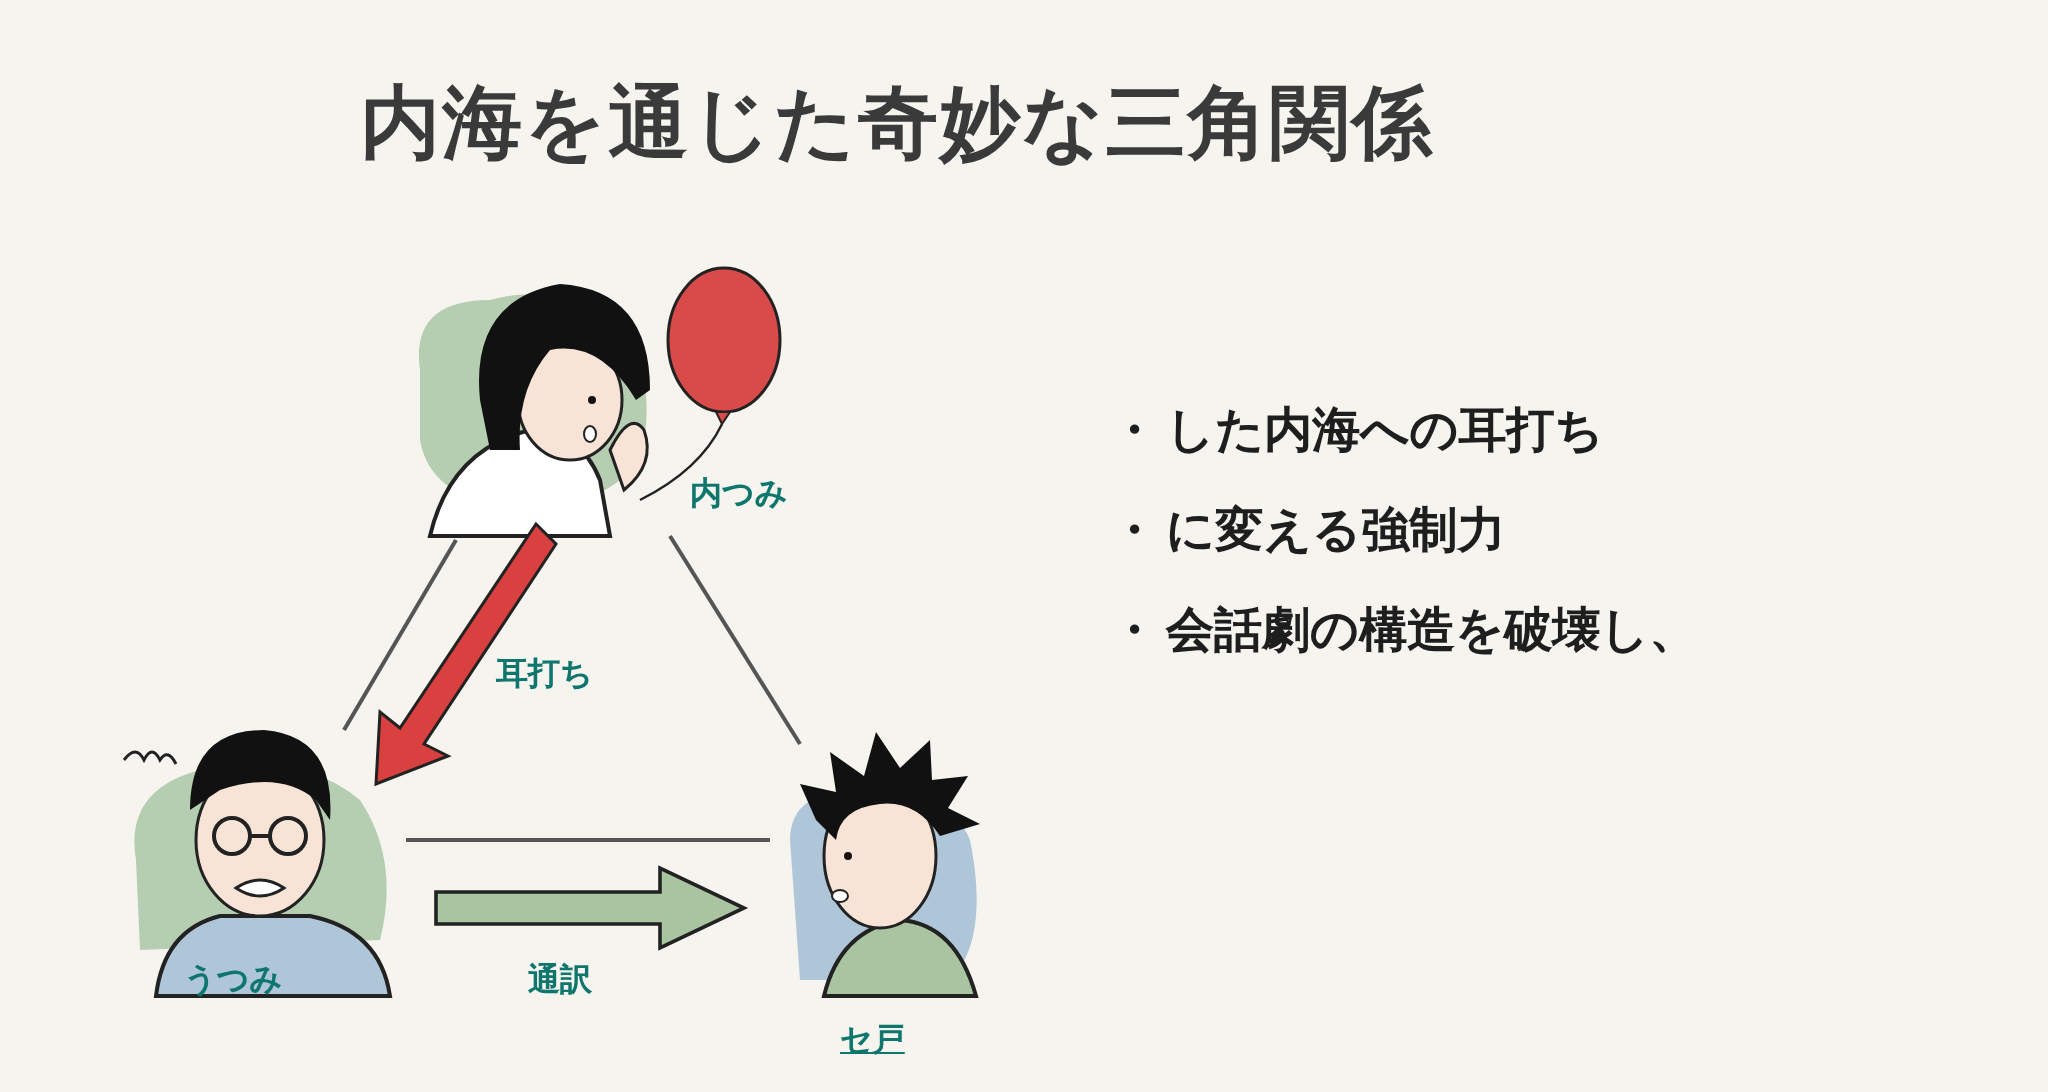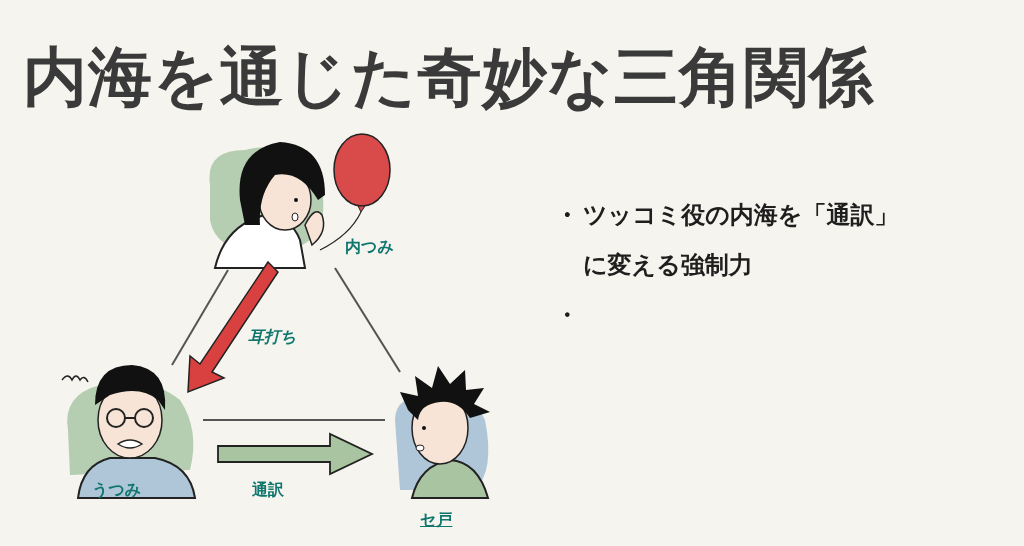--- a/index.html
+++ b/index.html
@@ -4,21 +4,21 @@
 <style>
   html, body { margin:0; padding:0; }
   body {
     width:1024px; height:546px; overflow:hidden;
     background:#f6f4ee;
     font-family:"DejaVu Sans", sans-serif;
     position:relative;
   }
   .title {
     position:absolute; left:0; top:34px; width:897px; text-align:center;
-    font-size:64px; font-weight:bold; color:#3a3a3a; letter-spacing:1px;
+    font-size:40px; font-weight:bold; color:#3a3a3a; letter-spacing:1px;
   }
   .diagram { position:absolute; left:0; top:0; width:540px; height:546px; }
   .label {
     position:absolute; font-size:16px; font-weight:bold; color:#0f766e;
   }
   .bullets {
     position:absolute; left:555px; top:190px; width:460px;
     font-size:24px; font-weight:bold; color:#1e1e1e; line-height:50px;
   }
   .bullet { position:relative; padding-left:28px; }
@@ -76,31 +76,32 @@
       <path d="M395 420 Q395 395 430 395 Q475 395 485 420 Q495 470 475 490 L400 490 Z" fill="#aec6d8"></path>
       <path d="M412 498 Q420 465 450 460 Q478 462 488 498 Z" fill="#a9c4a0" stroke="#222" stroke-width="2"></path>
       <ellipse cx="440" cy="428" rx="28" ry="36" fill="#f7e4d6" stroke="#222" stroke-width="1.5"></ellipse>
       <path d="M408 410 L400 392 L418 396 L415 376 L432 388 L438 366 L450 384 L465 370 L466 390 L484 388 L474 404 L490 412 L470 418 Q458 400 440 402 Q420 404 418 420 Z" fill="#111"></path>
       <circle cx="424" cy="428" r="2" fill="#111"></circle>
       <ellipse cx="420" cy="448" rx="4" ry="3" fill="#fff" stroke="#222"></ellipse>
     </g>
   </svg>
 
   <div class="label" style="left:345px; top:237px;">内つみ</div>
-  <div class="label" style="left:248px; top:327px;font-style:italic;">耳打ち</div>
-  <div class="label" style="left:252px; top:480px;">通訳</div>
+  <div class="label" style="left:248px; top:327px;">耳打ち</div>
+  <div class="label" style="left:264px; top:480px;">通訳</div>
   <div class="label" style="left:92px; top:480px;">うつみ</div>
   <div class="label" style="left:420px; top:510px;text-decoration:underline;">セ戸</div>
 </div>
 
 <div class="bullets">
   <div class="bullet">
     <span class="dot">・</span>
+    <div>した内海への耳打ち</div>
   </div>
   <div class="bullet">
     <span class="dot">・</span>
-    <div>ツッコミ役の内海を「通訳」</div>
     <div>に変える強制力</div>
   </div>
   <div class="bullet">
     <span class="dot">・</span>
+    <div>会話劇の構造を破壊し、</div>
   </div>
 </div>
 
 </body></html>

